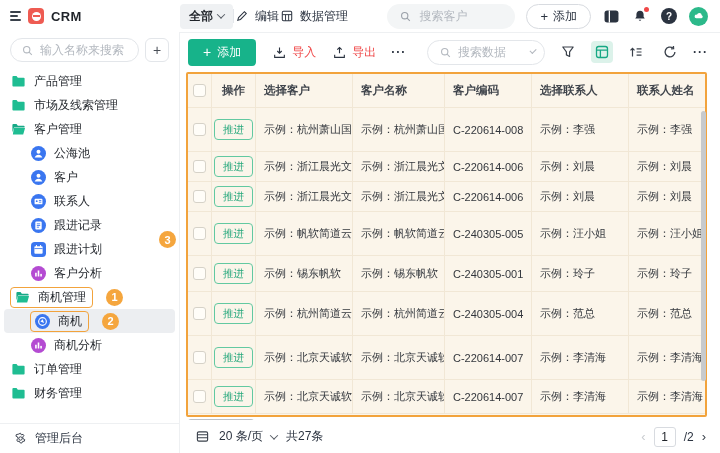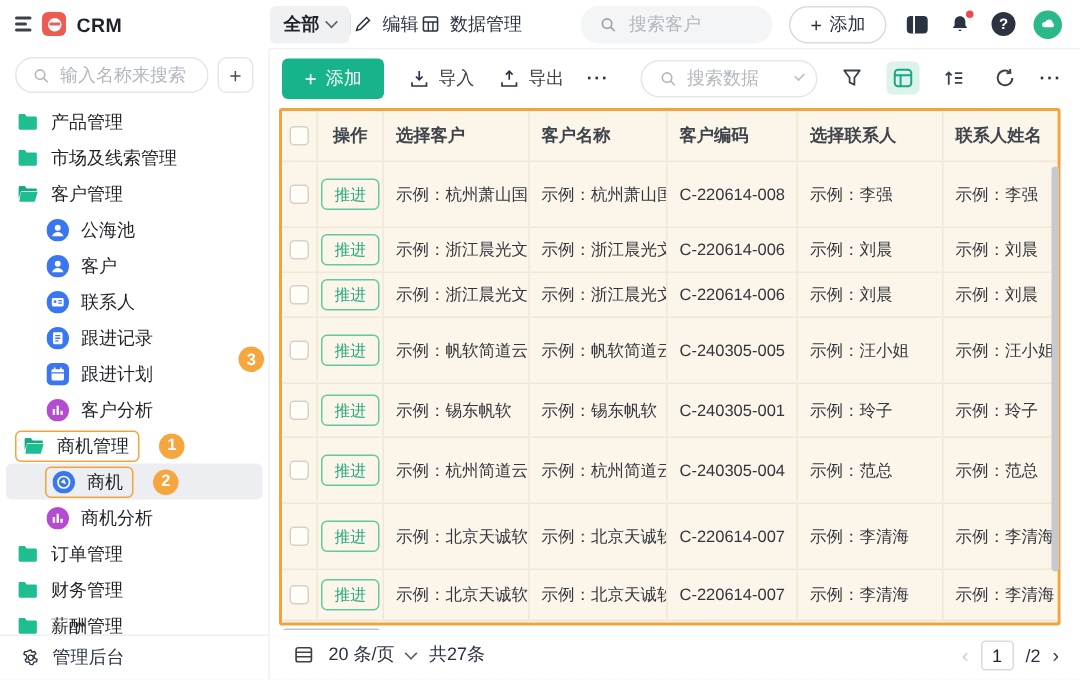--- a/index.html
+++ b/index.html
@@ -45,21 +45,21 @@
   .ic { width:16px; height:16px; flex-shrink:0; display:flex; align-items:center; justify-content:center; }
   .outline-box { display:flex; align-items:center; gap:8px; border:1.5px solid #f2a33c; border-radius:4px; padding:1px 6px 1px 3px; }
   .nav-item .outline-box .lbl { padding:0; }
   .badge { width:17px; height:17px; flex-shrink:0; border-radius:50%; background:#f5a63e; color:#fff; font-size:11px; font-weight:bold; display:flex; align-items:center; justify-content:center; margin-left:5px; }
   .sb-footer { position:absolute; bottom:0; left:0; right:0; height:30px; border-top:1px solid #eef0f2; display:flex; align-items:center; gap:7px; padding:0 12px; cursor:pointer; color:#2b3340; }
 
   
   .main { position:absolute; left:180px; top:33px; right:0; bottom:0; background:#fff; }
   .toolbar { height:38px; display:flex; align-items:center; gap:15px; padding:0 12px 0 8px; }
   .btn-add { display:flex; align-items:center; gap:6px; background:#17b38a; color:#fff; border:none; border-radius:4px; height:27px; padding:0 15px; font-size:12px; cursor:pointer; font-family:inherit; }
-  .tool-item { display:flex; align-items:center; gap:5px; color:#404040; cursor:pointer; }
+  .tool-item { display:flex; align-items:center; gap:5px; color:#ef4444; cursor:pointer; }
   .tool-more { color:#2b3340; letter-spacing:1px; cursor:pointer; font-weight:bold; }
   .toolbar-right { margin-left:auto; display:flex; align-items:center; gap:12px; }
   .search-data { display:flex; align-items:center; gap:5px; border:1px solid #e3e6ea; border-radius:13px; height:25px; width:118px; padding:0 9px; color:#b3b8bf; }
   .icon-btn { display:flex; align-items:center; justify-content:center; width:22px; height:22px; cursor:pointer; color:#3a414b; }
   .icon-btn.active { background:#dcf2ea; border-radius:4px; }
 
   
   .table-wrap { position:absolute; left:6px; top:39px; width:521px; height:345px; border:2px solid #f2a33c; border-radius:2px; background:#fbf5ea; overflow:hidden; }
   .trow { display:flex; align-items:stretch; border-bottom:1px solid #f1e7d5; background:#fbf5ea; }
   .tcell { display:flex; align-items:center; padding:0 8px; border-right:1px solid #f1e7d5; font-size:11px; color:#33373d; overflow:hidden; white-space:nowrap; }
@@ -316,28 +316,20 @@
         <span class="lbl">订单管理</span>
       </div>
       <div class="nav-item">
         <span class="ic">
             <svg width="15" height="15" viewBox="0 0 16 16">
               <path d="M1.5 3.2a1 1 0 0 1 1-1h3.4l1.4 1.7h6.2a1 1 0 0 1 1 1v7.4a1 1 0 0 1-1 1h-11a1 1 0 0 1-1-1z" fill="#1fbd92"></path>
             </svg>
           </span>
         <span class="lbl">财务管理</span>
       </div>
-      <div class="nav-item">
-        <span class="ic">
-            <svg width="15" height="15" viewBox="0 0 16 16">
-              <path d="M1.5 3.2a1 1 0 0 1 1-1h3.4l1.4 1.7h6.2a1 1 0 0 1 1 1v7.4a1 1 0 0 1-1 1h-11a1 1 0 0 1-1-1z" fill="#1fbd92"></path>
-            </svg>
-          </span>
-        <span class="lbl">薪酬管理</span>
-      </div>
     </div>
     <div class="sb-footer">
       <span class="ic">
           <svg width="13" height="13" viewBox="0 0 16 16">
             <path d="M8 1.5l1 2 2.2-.6 1 1.7-1.6 1.6.6 2.2 2 .9-.4 2-2.2.3-1 2-2-.2-1-2-2.2.2-1-1.8 1.5-1.6-.5-2.2-2-.9.5-2 2.2-.3z" fill="none" stroke="#2b3340" stroke-width="1.1"></path>
             <circle cx="8" cy="8" r="2.1" fill="none" stroke="#2b3340" stroke-width="1.1"></circle>
           </svg>
         </span>
       <span>管理后台</span>
     </div>

